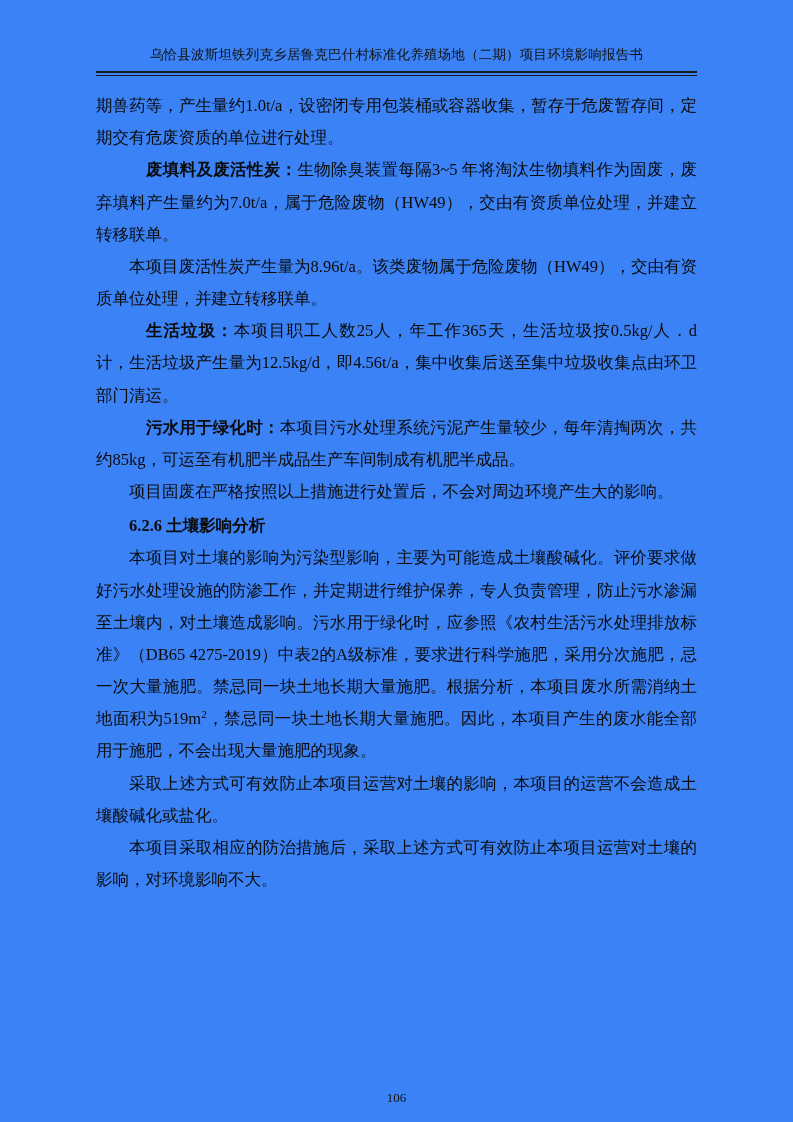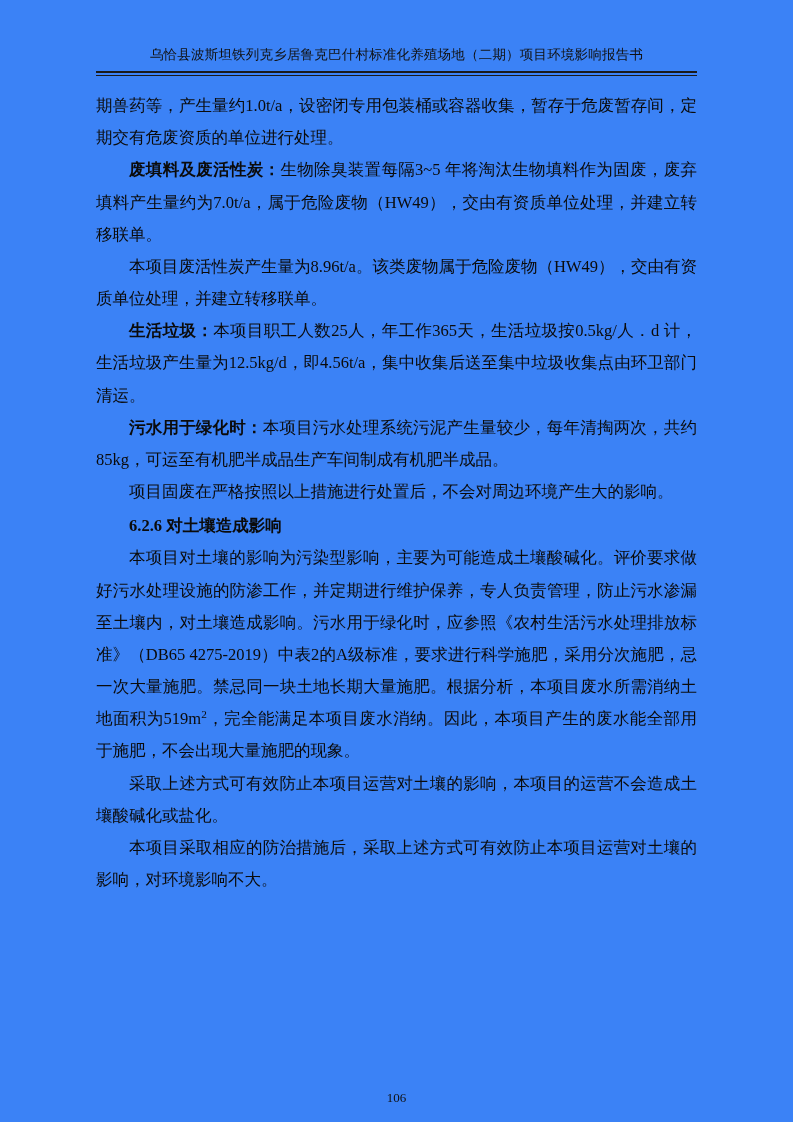--- a/index.html
+++ b/index.html
@@ -51,20 +51,21 @@
     text-justify: inter-ideograph;
   }
   p.para {
     margin: 0;
   }
   p.indent {
     text-indent: 2em;
   }
   .lead {
     font-weight: bold;
+    margin-left: 17px;
   }
   h2.section-heading {
     margin: 2px 0 0 0;
     font-size: 16.5px;
     line-height: 1.95;
     font-weight: bold;
     text-indent: 2em;
   }
   .sup {
     font-size: 0.68em;
@@ -109,24 +110,24 @@
       </p>
 
       <p class="para indent">
         <span class="lead">污水用于绿化时：</span><span>本项目污水处理系统污泥产生量较少，每年清掏两次，共约85kg，可运至有机肥半成品生产车间制成有机肥半成品。</span>
       </p>
 
       <p class="para indent">
         <span>项目固废在严格按照以上措施进行处置后，不会对周边环境产生大的影响。</span>
       </p>
 
-      <h2 class="section-heading">6.2.6 对土壤造成影响</h2>
+      <h2 class="section-heading">6.2.6 土壤影响分析</h2>
 
       <p class="para indent">
-        <span>本项目对土壤的影响为污染型影响，主要为可能造成土壤酸碱化。评价要求做好污水处理设施的防渗工作，并定期进行维护保养，专人负责管理，防止污水渗漏至土壤内，对土壤造成影响。污水用于绿化时，应参照《农村生活污水处理排放标准》（DB65 4275-2019）中表2的A级标准，要求进行科学施肥，采用分次施肥，忌一次大量施肥。禁忌同一块土地长期大量施肥。根据分析，本项目废水所需消纳土地面积为519m</span><span class="sup">2</span><span>，完全能满足本项目废水消纳。因此，本项目产生的废水能全部用于施肥，不会出现大量施肥的现象。</span>
+        <span>本项目对土壤的影响为污染型影响，主要为可能造成土壤酸碱化。评价要求做好污水处理设施的防渗工作，并定期进行维护保养，专人负责管理，防止污水渗漏至土壤内，对土壤造成影响。污水用于绿化时，应参照《农村生活污水处理排放标准》（DB65 4275-2019）中表2的A级标准，要求进行科学施肥，采用分次施肥，忌一次大量施肥。禁忌同一块土地长期大量施肥。根据分析，本项目废水所需消纳土地面积为519m</span><span class="sup">2</span><span>，禁忌同一块土地长期大量施肥。因此，本项目产生的废水能全部用于施肥，不会出现大量施肥的现象。</span>
       </p>
 
       <p class="para indent">
         <span>采取上述方式可有效防止本项目运营对土壤的影响，本项目的运营不会造成土壤酸碱化或盐化。</span>
       </p>
 
       <p class="para indent">
         <span>本项目采取相应的防治措施后，采取上述方式可有效防止本项目运营对土壤的影响，对环境影响不大。</span>
       </p>
 

